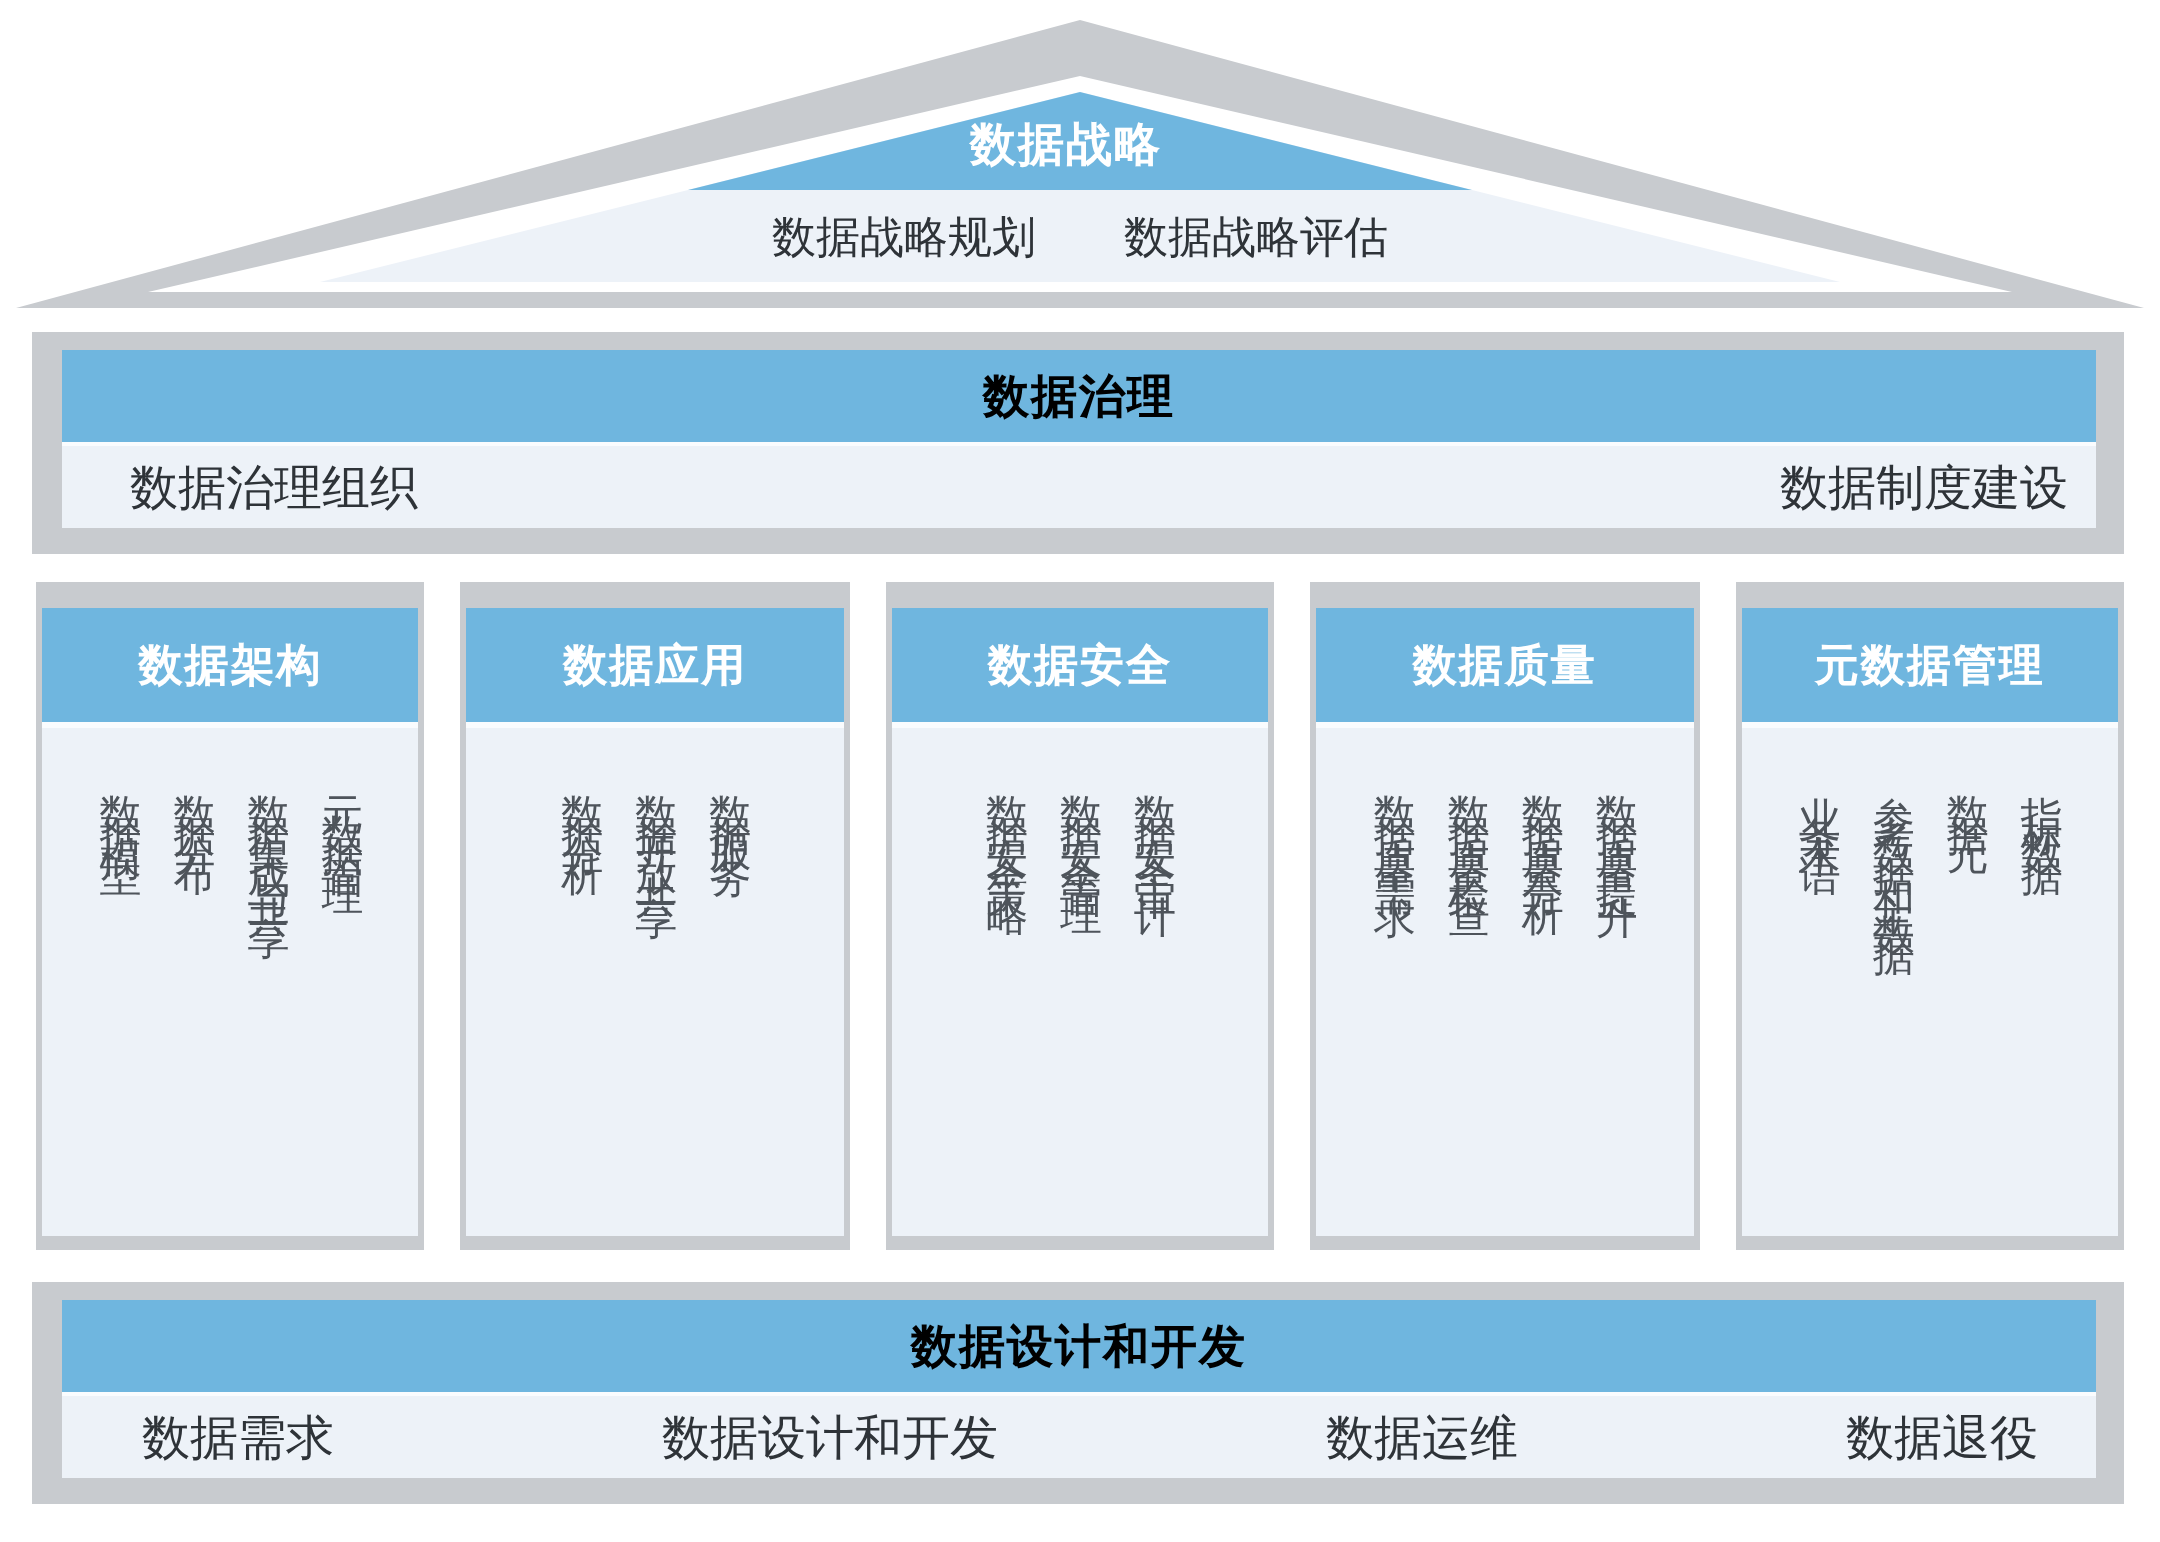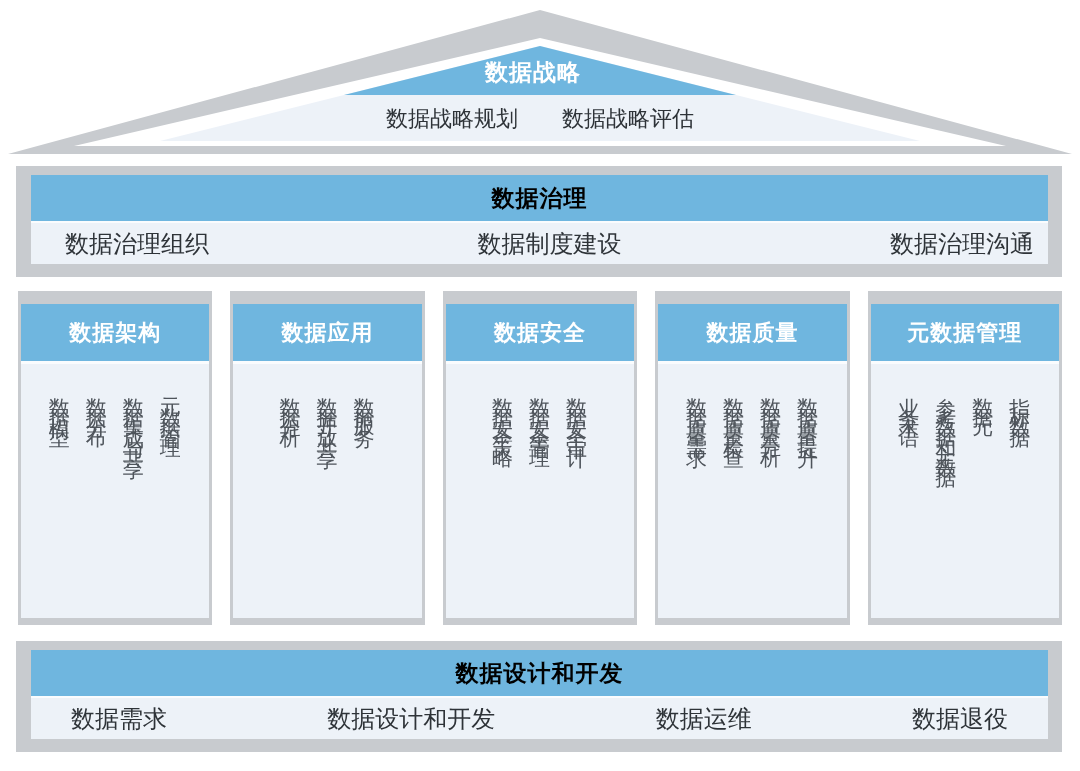--- a/index.html
+++ b/index.html
@@ -38,21 +38,21 @@
     display: flex; align-items: center; justify-content: center;
     color: #000000; font-size: 23px; font-weight: bold; letter-spacing: 1px;
   }
   .band-body {
     flex: 1 1 auto;
     background: #edf2f8; border-top: 2px solid #fafcfe;
     display: flex; align-items: center; justify-content: space-between;
     color: #2e3338; font-size: 24px; font-weight: 500;
   }
   .band.governance .band-body { padding: 0 14px 0 34px; }
-  .band.lifecycle  .band-body { padding: 0 40px 0 40px; }
+  .band.lifecycle  .band-body { padding: 0 29px 0 40px; }
 
   .pillars {
     position: absolute; left: 18px; top: 291px; width: 1044px; height: 334px;
     display: flex; gap: 18px;
   }
   .pillar {
     flex: 1 1 0; background: #c8cbcf; box-sizing: border-box;
     padding: 13px 3px 7px;
     display: flex; flex-direction: column;
   }
@@ -92,21 +92,20 @@
   <div class="roof-items">
     <span>数据战略规划</span>
     <span>数据战略评估</span>
   </div>
 
   <div class="band governance">
     <div class="band-header">数据治理</div>
     <div class="band-body">
       <span>数据治理组织</span>
       <span>数据制度建设</span>
-      <span>数据治理沟通</span>
     </div>
   </div>
 
   <div class="pillars">
 
     <div class="pillar">
       <div class="pillar-header">数据架构</div>
       <div class="pillar-body">
         <span class="v-item">数据模型</span>
         <span class="v-item">数据分布</span>

